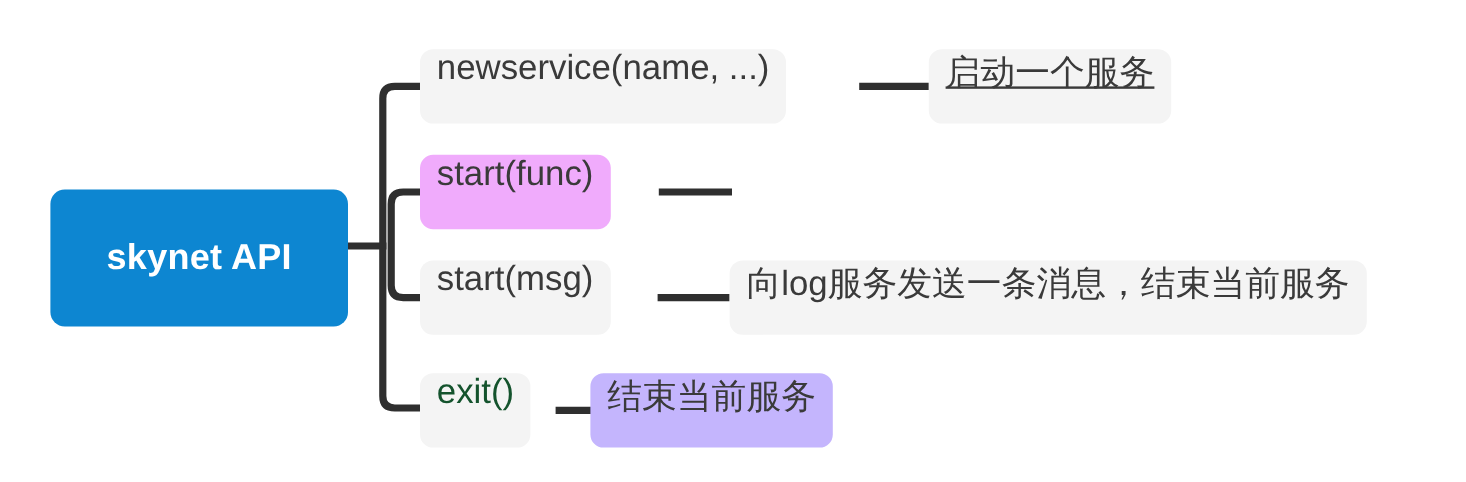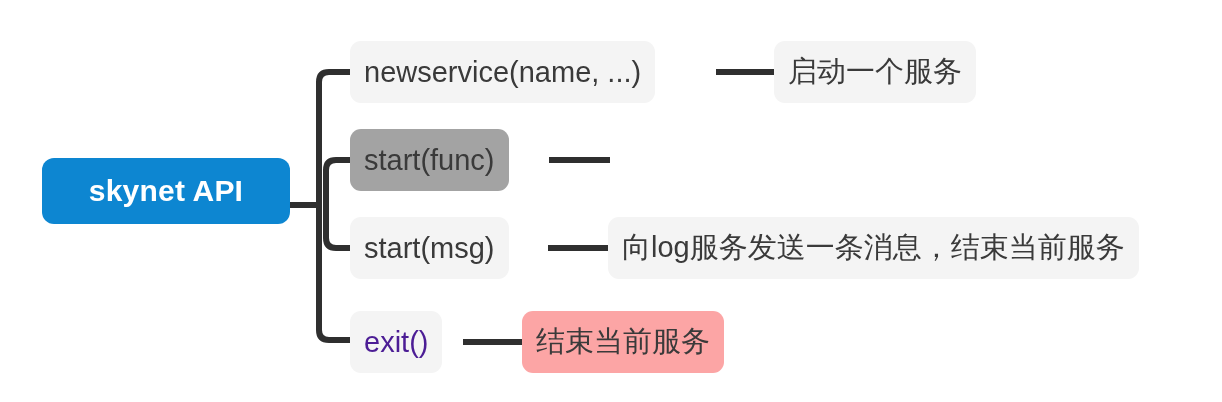--- a/index.html
+++ b/index.html
@@ -34,41 +34,40 @@
     stroke-width: 6;
     stroke-linecap: butt;
     stroke-linejoin: round;
   }
   
   .root-node {
     position: absolute;
     left: 42px;
     top: 158px;
     width: 248px;
-    height: 66px;
+    height: 114px;
     border-radius: 12px;
     background: #0d86d1;
     color: #ffffff;
     font-size: 30px;
     font-weight: bold;
     display: flex;
     align-items: center;
     justify-content: center;
     letter-spacing: 0.2px;
     box-sizing: border-box;
   }
   
   .pill {
     position: absolute;
     background: #f4f4f4;
     border-radius: 11px;
     color: #3a3a3a;
     font-size: 29px;
     display: flex;
-    align-items: center;
     box-sizing: border-box;
     padding: 0 14px;
     white-space: nowrap;
     height: 62px;
   }
   .pill.api { font-size: 29px; }
   .pill.desc { font-size: 29px; }
 </style>
 </head>
 <body>
@@ -92,35 +91,35 @@
     <line x1="463" y1="342" x2="522" y2="342" stroke="#2f2f2f"></line>
   </svg>
 
   <div class="root-node" style="background: rgb(13, 134, 209); color: rgb(255, 255, 255);">
     <span>skynet API</span>
   </div>
 
   <div class="pill api" style="left: 350px; top: 41px; height: 62px; background: rgb(244, 244, 244); color: rgb(58, 58, 58);">
     <span>newservice(name, ...)</span>
   </div>
-  <div class="pill desc" style="left: 774px; top: 41px; height: 62px; background: rgb(244, 244, 244); color: rgb(58, 58, 58);">
+  <div class="pill desc" style="left: 774px; top: 41px; height: 62px; background: rgb(244, 244, 244); color: rgb(58, 58, 58); text-decoration: underline;">
     <span>启动一个服务</span>
   </div>
 
-  <div class="pill api" style="left: 350px; top: 129px; height: 62px; background: #a3a3a3; color: rgb(58, 58, 58);">
+  <div class="pill api" style="left: 350px; top: 129px; height: 62px; background: #f0abfc; color: rgb(58, 58, 58);">
     <span>start(func)</span>
   </div>
 
   <div class="pill api" style="left: 350px; top: 217px; height: 62px; background: rgb(244, 244, 244); color: rgb(58, 58, 58);">
     <span>start(msg)</span>
   </div>
   <div class="pill desc" style="left: 608px; top: 217px; height: 62px; background: rgb(244, 244, 244); color: rgb(58, 58, 58);">
     <span>向log服务发送一条消息，结束当前服务</span>
   </div>
 
-  <div class="pill api" style="left: 350px; top: 311px; height: 62px; background: rgb(244, 244, 244); color: #4c1d95;">
+  <div class="pill api" style="left: 350px; top: 311px; height: 62px; background: rgb(244, 244, 244); color: #14532d;">
     <span>exit()</span>
   </div>
-  <div class="pill desc" style="left: 522px; top: 311px; height: 62px; background: #fca5a5; color: rgb(58, 58, 58);">
+  <div class="pill desc" style="left: 492px; top: 311px; height: 62px; background: #c4b5fd; color: rgb(58, 58, 58);">
     <span>结束当前服务</span>
   </div>
 
 </div>
 
 </body></html>

